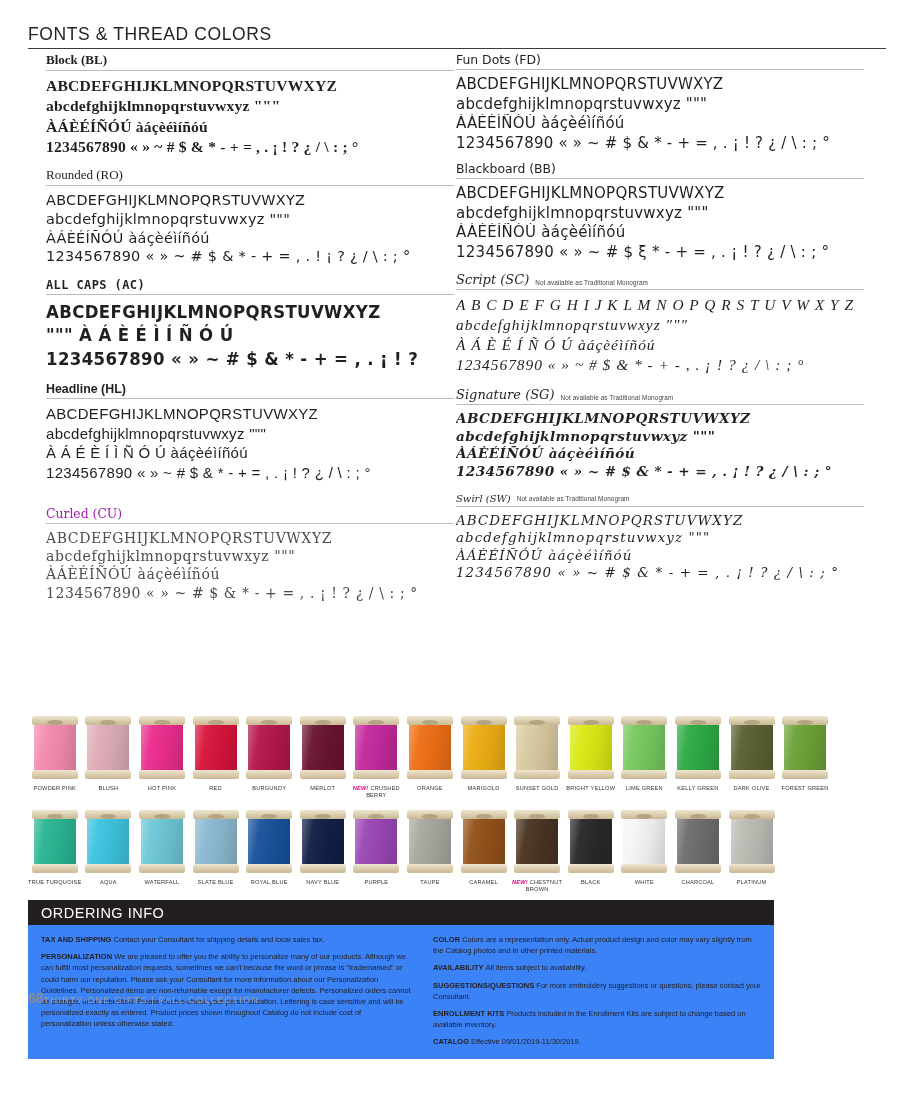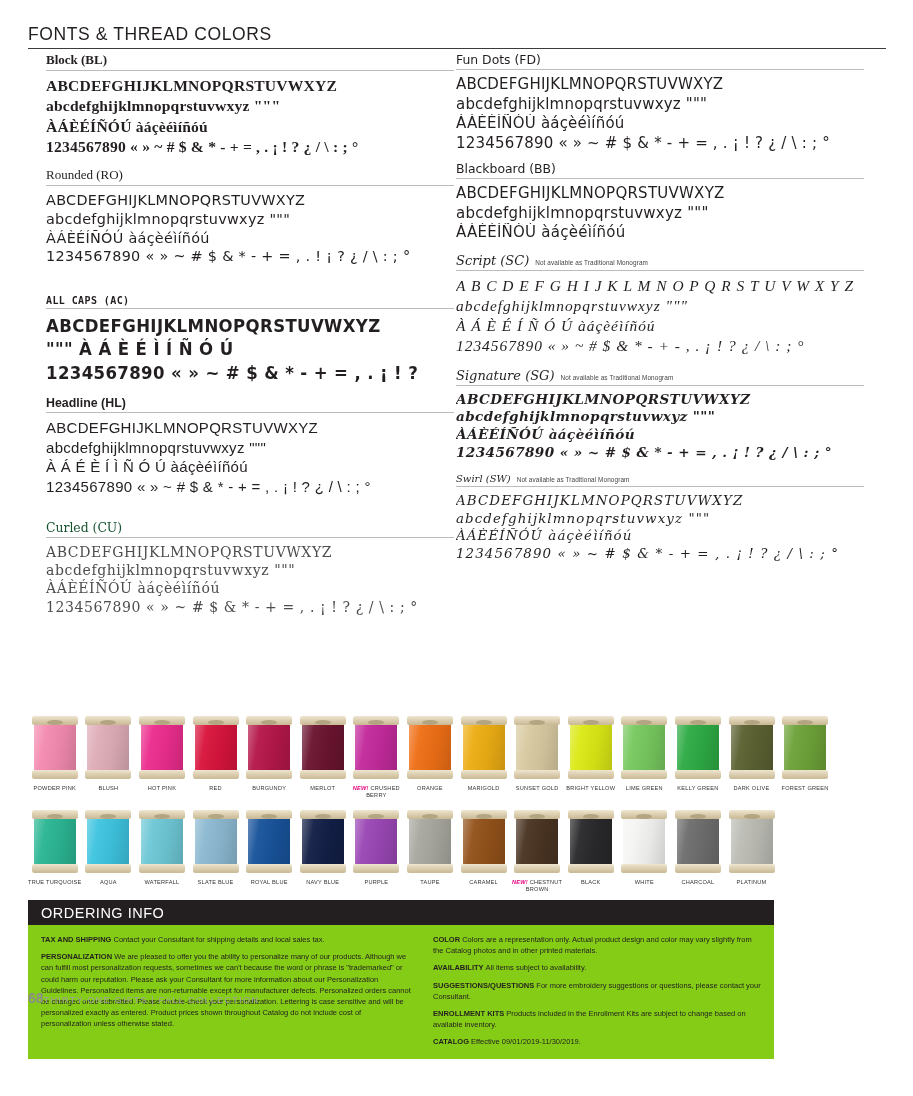--- a/index.html
+++ b/index.html
@@ -37,27 +37,27 @@
   .spec-lines{line-height:1.30;}
   .spec-line{white-space:nowrap;overflow:hidden;}
 
   
   .f-block .spec-name{font-family:"Liberation Serif",serif;font-weight:700;font-size:13px;}
   .f-block .spec-lines{font-family:"Liberation Serif",serif;font-weight:700;font-size:15.6px;letter-spacing:.2px;}
 
   .f-rounded .spec-name{font-family:"Liberation Serif",serif;font-size:13px;}
   .f-rounded .spec-lines{font-family:"DejaVu Sans",sans-serif;font-size:14.4px;letter-spacing:.3px;}
 
-  .f-allcaps .spec-name{font-family:"DejaVu Sans Mono",monospace;font-weight:700;font-size:10px;letter-spacing:.4px;margin-top:17px;}
+  .f-allcaps .spec-name{font-family:"DejaVu Sans Mono",monospace;font-weight:700;font-size:12px;letter-spacing:.4px;}
   .f-allcaps .spec-lines{font-family:"DejaVu Sans",sans-serif;font-weight:700;font-size:18px;transform:scaleX(.92);transform-origin:left center;letter-spacing:.4px;}
 
   .f-headline .spec-name{font-family:"Liberation Sans",sans-serif;font-weight:700;font-size:12.4px;}
   .f-headline .spec-lines{font-family:"Liberation Sans",sans-serif;font-size:15px;letter-spacing:.3px;}
 
-  .f-curled .spec-name{font-family:"DejaVu Serif",serif;font-size:12.4px;color:#14532d;}
+  .f-curled .spec-name{font-family:"DejaVu Serif",serif;font-size:12.4px;color:#a21caf;}
   .f-curled .spec-lines{font-family:"DejaVu Serif",serif;font-size:14px;color:#4d4d4d;letter-spacing:.6px;}
 
   .f-fundots .spec-name{font-family:"DejaVu Sans",sans-serif;font-size:12.4px;}
   .f-fundots .spec-lines{font-family:"DejaVu Sans",sans-serif;font-size:15px;letter-spacing:.2px;}
 
   .f-blackboard .spec-name{font-family:"DejaVu Sans",sans-serif;font-size:12.4px;}
   .f-blackboard .spec-lines{font-family:"DejaVu Sans",sans-serif;font-size:15px;letter-spacing:.25px;}
 
   .f-script .spec-name{font-family:"DejaVu Serif",serif;font-style:italic;font-size:13px;}
   .f-script .spec-lines{font-family:"Liberation Serif",serif;font-style:italic;font-size:15.4px;letter-spacing:1px;}
@@ -101,21 +101,21 @@
   .thread-new{color:#e5007e;font-style:italic;font-weight:700;}
 
   
   .ordering{position:absolute;left:28px;top:900px;width:746px;}
   .ordering-bar{
     background:#231f20;color:#ffffff;height:25px;
     display:flex;align-items:center;padding-left:13px;
     font-size:14.5px;letter-spacing:.5px;
   }
   .ordering-body{
-    background:#84cc16;display:flex;padding:9px 13px 11px 13px;gap:22px;
+    background:#3b82f6;display:flex;padding:9px 13px 11px 13px;gap:22px;
   }
   .ordering-col{flex:1;}
   .ordering-col.left{flex:0 0 370px;}
   .oi-p{font-size:7.5px;line-height:11.2px;color:#231f20;margin:0 0 6px 0;text-align:left;}
   .oi-p:last-child{margin-bottom:0;}
   .oi-term{font-weight:700;}
 
   
   .footer{
     position:absolute;left:28px;top:990px;display:flex;align-items:baseline;
@@ -210,20 +210,21 @@
         </div>
         <div class="spec f-blackboard" style="margin-bottom: 10px;">
           <div class="spec-head">
             <span class="spec-name">Blackboard (BB)</span>
           </div>
           <div class="spec-rule"></div>
           <div class="spec-lines">
             <div class="spec-line">ABCDEFGHIJKLMNOPQRSTUVWXYZ</div>
             <div class="spec-line">abcdefghijklmnopqrstuvwxyz """</div>
             <div class="spec-line">ÀÁÈÉÍÑÓÚ àáçèéìíñóú</div>
+            <div class="spec-line">1234567890 « » ~ # $ ξ * - + = , . ¡ ! ? ¿ / \ : ; °</div>
           </div>
         </div>
         <div class="spec f-script" style="margin-bottom: 12px;">
           <div class="spec-head">
             <span class="spec-name">Script  (SC)</span>
             <span class="spec-note">Not available as Traditional Monogram</span>
           </div>
           <div class="spec-rule"></div>
           <div class="spec-lines">
             <div class="spec-line">A B C D E F G H I J K L M N O P Q R S T U V W X Y Z</div>

